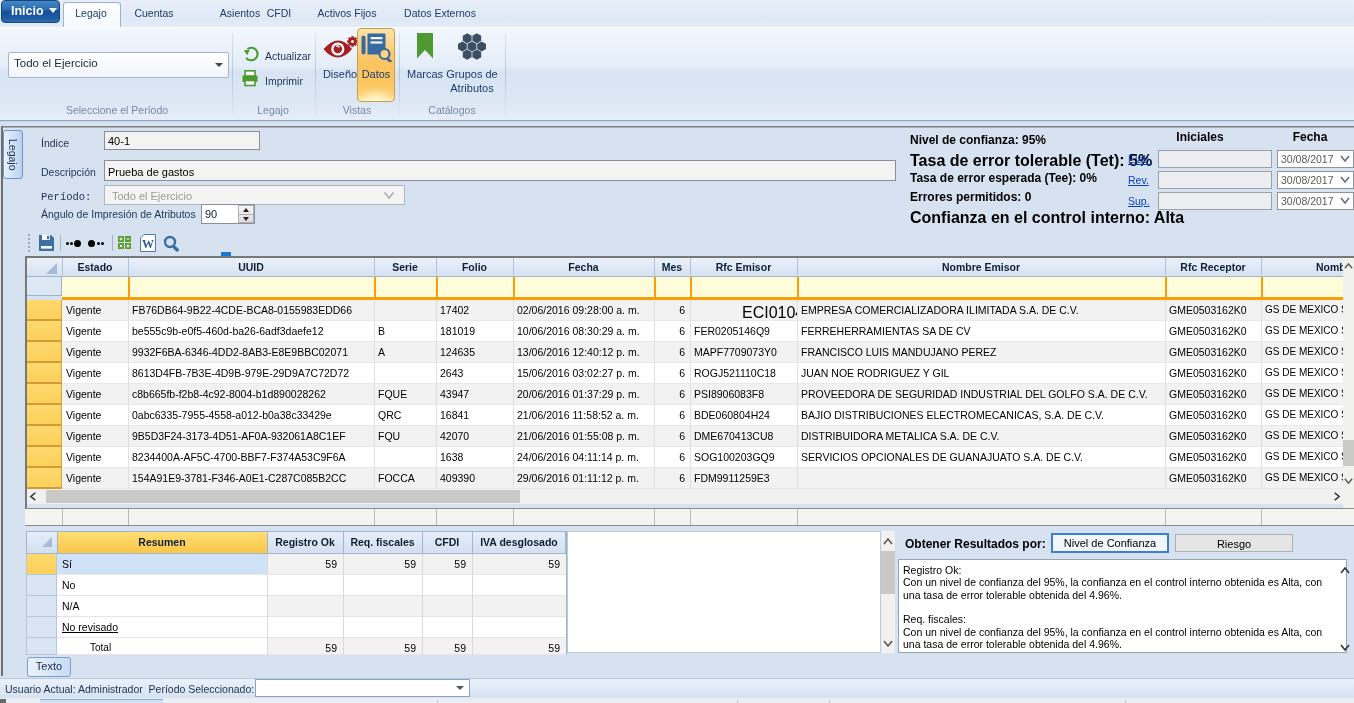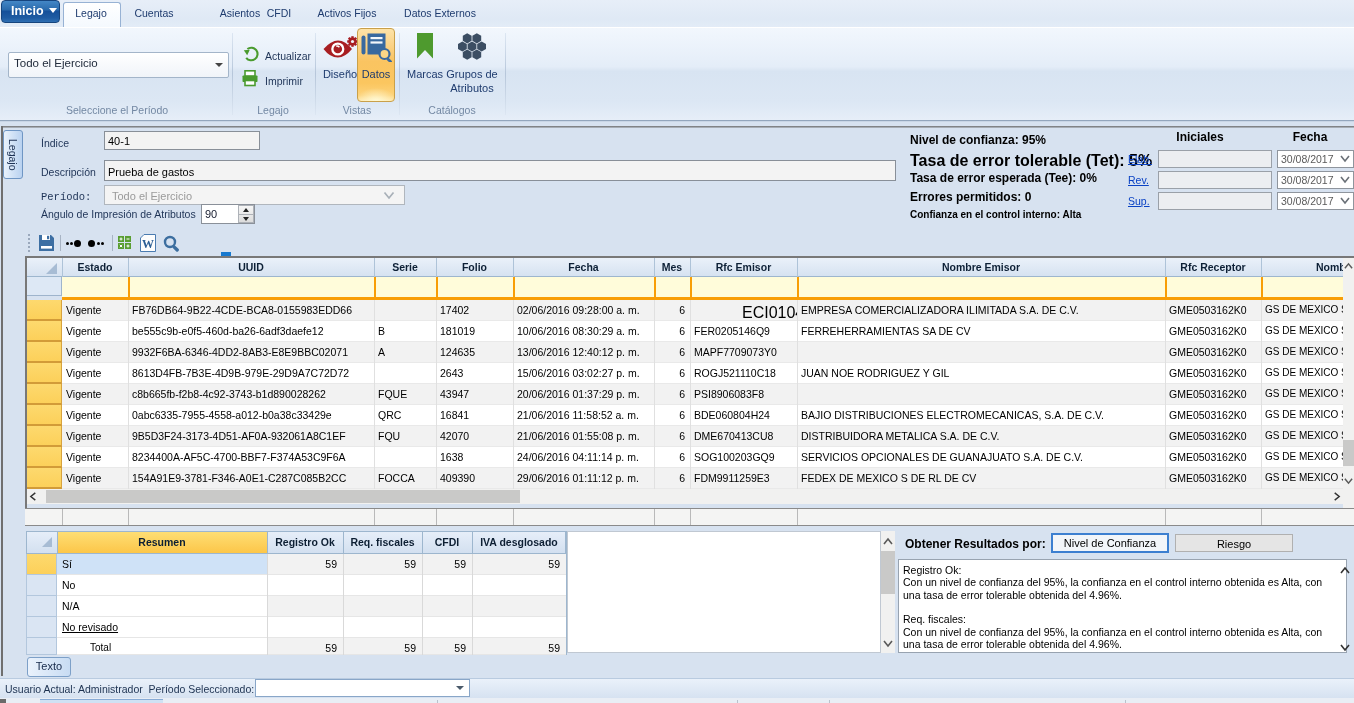--- a/index.html
+++ b/index.html
@@ -110,21 +110,21 @@
 <div class="abs" style="left:201px;top:204px;width:54px;height:20px;background:#fff;border:1px solid #8a9099;"></div>
 <div class="abs" style="left:205px;top:208px;color:#141a2e;font-size:11px;">90</div>
 <div class="abs" style="left:238px;top:205px;width:16px;height:18px;background:linear-gradient(180deg,#f6f6f6,#dcdcdc);border:1px solid #aeb2b8;"></div>
 <div class="abs" style="left:238px;top:214px;width:16px;height:1px;background:#aeb2b8;"></div>
 <div class="abs" style="left:243px;top:208px;width:0;height:0;border-left:3px solid transparent;border-right:3px solid transparent;border-bottom:4px solid #222;"></div>
 <div class="abs" style="left:243px;top:217px;width:0;height:0;border-left:3px solid transparent;border-right:3px solid transparent;border-top:4px solid #222;"></div>
 <div class="abs" style="left:910px;top:133px;color:#000;font-size:12px;font-weight:bold;white-space:nowrap;">Nivel de confianza: 95%</div>
 <div class="abs" style="left:910px;top:152px;color:#000;font-size:16px;font-weight:bold;white-space:nowrap;">Tasa de error tolerable (Tet): 5%</div>
 <div class="abs" style="left:910px;top:171px;color:#000;font-size:12px;font-weight:bold;white-space:nowrap;">Tasa de error esperada (Tee): 0%</div>
 <div class="abs" style="left:910px;top:190px;color:#000;font-size:12px;font-weight:bold;white-space:nowrap;">Errores permitidos: 0</div>
-<div class="abs" style="left:910px;top:209px;color:#000;font-size:10px;font-weight:bold;white-space:nowrap;">Confianza en el control interno: Alta</div>
+<div class="abs" style="left:910px;top:209px;color:#000;font-size:16px;font-weight:bold;white-space:nowrap;">Confianza en el control interno: Alta</div>
 <div class="abs" style="left:1150px;top:130px;width:100px;text-align:center;color:#000;font-size:12px;font-weight:bold;">Iniciales</div>
 <div class="abs" style="left:1270px;top:130px;width:80px;text-align:center;color:#000;font-size:12px;font-weight:bold;">Fecha</div>
 <div class="abs" style="left:1128px;top:153px;width:26px;color:#0a42c4;font-size:10.5px;text-decoration:underline;">Elab.</div>
 <div class="abs" style="left:1158px;top:150px;width:114px;height:18px;background:#eceef1;border:1px solid #9aa0a8;"></div>
 <div class="abs" style="left:1277px;top:150px;width:77px;height:18px;background:#fff;border:1px solid #8f959d;"></div>
 <div class="abs" style="left:1281px;top:153px;color:#5a5a5a;font-size:10.5px;">30/08/2017</div>
 <svg class="abs" style="left:1340px;top:155px;" width="10" height="8" viewBox="0 0 10 8">
       <path d="M1 1 L5 6 L9 1" fill="none" stroke="#6a7077" stroke-width="1.6"></path>
     </svg>
 <div class="abs" style="left:1128px;top:174px;width:26px;color:#0a42c4;font-size:10.5px;text-decoration:underline;">Rev.</div>
@@ -265,38 +265,40 @@
 <div class="abs" style="left:801px;top:325px;width:364px;color:#000;font-size:10.5px;white-space:nowrap;overflow:hidden;">FERREHERRAMIENTAS SA DE CV</div>
 <div class="abs" style="left:1169px;top:325px;width:92px;color:#000;font-size:10.5px;white-space:nowrap;overflow:hidden;">GME0503162K0</div>
 <div class="abs" style="left:1265px;top:325px;width:82px;color:#000;font-size:10px;white-space:nowrap;overflow:hidden;">GS DE MEXICO SA</div>
 <div class="abs" style="left:66px;top:346px;width:62px;color:#000;font-size:10.5px;white-space:nowrap;overflow:hidden;">Vigente</div>
 <div class="abs" style="left:132px;top:346px;width:242px;color:#000;font-size:10.5px;white-space:nowrap;overflow:hidden;">9932F6BA-6346-4DD2-8AB3-E8E9BBC02071</div>
 <div class="abs" style="left:378px;top:346px;width:58px;color:#000;font-size:10.5px;white-space:nowrap;overflow:hidden;">A</div>
 <div class="abs" style="left:440px;top:346px;width:73px;color:#000;font-size:10.5px;white-space:nowrap;overflow:hidden;">124635</div>
 <div class="abs" style="left:517px;top:346px;width:137px;color:#000;font-size:10.5px;white-space:nowrap;overflow:hidden;">13/06/2016 12:40:12 p. m.</div>
 <div class="abs" style="left:654px;top:346px;width:31px;text-align:right;color:#000;font-size:10.5px;white-space:nowrap;">6</div>
 <div class="abs" style="left:694px;top:346px;width:103px;color:#000;font-size:10.5px;white-space:nowrap;overflow:hidden;">MAPF7709073Y0</div>
+<div class="abs" style="left:801px;top:346px;width:364px;color:#000;font-size:10.5px;white-space:nowrap;overflow:hidden;">FRANCISCO LUIS MANDUJANO PEREZ</div>
 <div class="abs" style="left:1169px;top:346px;width:92px;color:#000;font-size:10.5px;white-space:nowrap;overflow:hidden;">GME0503162K0</div>
 <div class="abs" style="left:1265px;top:346px;width:82px;color:#000;font-size:10px;white-space:nowrap;overflow:hidden;">GS DE MEXICO SA</div>
 <div class="abs" style="left:66px;top:367px;width:62px;color:#000;font-size:10.5px;white-space:nowrap;overflow:hidden;">Vigente</div>
 <div class="abs" style="left:132px;top:367px;width:242px;color:#000;font-size:10.5px;white-space:nowrap;overflow:hidden;">8613D4FB-7B3E-4D9B-979E-29D9A7C72D72</div>
 <div class="abs" style="left:440px;top:367px;width:73px;color:#000;font-size:10.5px;white-space:nowrap;overflow:hidden;">2643</div>
 <div class="abs" style="left:517px;top:367px;width:137px;color:#000;font-size:10.5px;white-space:nowrap;overflow:hidden;">15/06/2016 03:02:27 p. m.</div>
 <div class="abs" style="left:654px;top:367px;width:31px;text-align:right;color:#000;font-size:10.5px;white-space:nowrap;">6</div>
 <div class="abs" style="left:694px;top:367px;width:103px;color:#000;font-size:10.5px;white-space:nowrap;overflow:hidden;">ROGJ521110C18</div>
 <div class="abs" style="left:801px;top:367px;width:364px;color:#000;font-size:10.5px;white-space:nowrap;overflow:hidden;">JUAN NOE RODRIGUEZ Y GIL</div>
 <div class="abs" style="left:1169px;top:367px;width:92px;color:#000;font-size:10.5px;white-space:nowrap;overflow:hidden;">GME0503162K0</div>
 <div class="abs" style="left:1265px;top:367px;width:82px;color:#000;font-size:10px;white-space:nowrap;overflow:hidden;">GS DE MEXICO SA</div>
 <div class="abs" style="left:66px;top:388px;width:62px;color:#000;font-size:10.5px;white-space:nowrap;overflow:hidden;">Vigente</div>
-<div class="abs" style="left:132px;top:388px;width:242px;color:#000;font-size:10.5px;white-space:nowrap;overflow:hidden;">c8b665fb-f2b8-4c92-3743-b1d890028262</div>
+<div class="abs" style="left:132px;top:388px;width:242px;color:#000;font-size:10.5px;white-space:nowrap;overflow:hidden;">c8b665fb-f2b8-4c92-8004-b1d890028262</div>
 <div class="abs" style="left:378px;top:388px;width:58px;color:#000;font-size:10.5px;white-space:nowrap;overflow:hidden;">FQUE</div>
 <div class="abs" style="left:440px;top:388px;width:73px;color:#000;font-size:10.5px;white-space:nowrap;overflow:hidden;">43947</div>
 <div class="abs" style="left:517px;top:388px;width:137px;color:#000;font-size:10.5px;white-space:nowrap;overflow:hidden;">20/06/2016 01:37:29 p. m.</div>
 <div class="abs" style="left:654px;top:388px;width:31px;text-align:right;color:#000;font-size:10.5px;white-space:nowrap;">6</div>
 <div class="abs" style="left:694px;top:388px;width:103px;color:#000;font-size:10.5px;white-space:nowrap;overflow:hidden;">PSI8906083F8</div>
+<div class="abs" style="left:801px;top:388px;width:364px;color:#000;font-size:10.5px;white-space:nowrap;overflow:hidden;">PROVEEDORA DE SEGURIDAD INDUSTRIAL DEL GOLFO S.A. DE C.V.</div>
 <div class="abs" style="left:1169px;top:388px;width:92px;color:#000;font-size:10.5px;white-space:nowrap;overflow:hidden;">GME0503162K0</div>
 <div class="abs" style="left:1265px;top:388px;width:82px;color:#000;font-size:10px;white-space:nowrap;overflow:hidden;">GS DE MEXICO SA</div>
 <div class="abs" style="left:66px;top:409px;width:62px;color:#000;font-size:10.5px;white-space:nowrap;overflow:hidden;">Vigente</div>
 <div class="abs" style="left:132px;top:409px;width:242px;color:#000;font-size:10.5px;white-space:nowrap;overflow:hidden;">0abc6335-7955-4558-a012-b0a38c33429e</div>
 <div class="abs" style="left:378px;top:409px;width:58px;color:#000;font-size:10.5px;white-space:nowrap;overflow:hidden;">QRC</div>
 <div class="abs" style="left:440px;top:409px;width:73px;color:#000;font-size:10.5px;white-space:nowrap;overflow:hidden;">16841</div>
 <div class="abs" style="left:517px;top:409px;width:137px;color:#000;font-size:10.5px;white-space:nowrap;overflow:hidden;">21/06/2016 11:58:52 a. m.</div>
 <div class="abs" style="left:654px;top:409px;width:31px;text-align:right;color:#000;font-size:10.5px;white-space:nowrap;">6</div>
 <div class="abs" style="left:694px;top:409px;width:103px;color:#000;font-size:10.5px;white-space:nowrap;overflow:hidden;">BDE060804H24</div>
 <div class="abs" style="left:801px;top:409px;width:364px;color:#000;font-size:10.5px;white-space:nowrap;overflow:hidden;">BAJIO DISTRIBUCIONES ELECTROMECANICAS, S.A. DE C.V.</div>
@@ -321,21 +323,20 @@
 <div class="abs" style="left:801px;top:451px;width:364px;color:#000;font-size:10.5px;white-space:nowrap;overflow:hidden;">SERVICIOS OPCIONALES DE GUANAJUATO S.A. DE C.V.</div>
 <div class="abs" style="left:1169px;top:451px;width:92px;color:#000;font-size:10.5px;white-space:nowrap;overflow:hidden;">GME0503162K0</div>
 <div class="abs" style="left:1265px;top:451px;width:82px;color:#000;font-size:10px;white-space:nowrap;overflow:hidden;">GS DE MEXICO SA</div>
 <div class="abs" style="left:66px;top:472px;width:62px;color:#000;font-size:10.5px;white-space:nowrap;overflow:hidden;">Vigente</div>
 <div class="abs" style="left:132px;top:472px;width:242px;color:#000;font-size:10.5px;white-space:nowrap;overflow:hidden;">154A91E9-3781-F346-A0E1-C287C085B2CC</div>
 <div class="abs" style="left:378px;top:472px;width:58px;color:#000;font-size:10.5px;white-space:nowrap;overflow:hidden;">FOCCA</div>
 <div class="abs" style="left:440px;top:472px;width:73px;color:#000;font-size:10.5px;white-space:nowrap;overflow:hidden;">409390</div>
 <div class="abs" style="left:517px;top:472px;width:137px;color:#000;font-size:10.5px;white-space:nowrap;overflow:hidden;">29/06/2016 01:11:12 p. m.</div>
 <div class="abs" style="left:654px;top:472px;width:31px;text-align:right;color:#000;font-size:10.5px;white-space:nowrap;">6</div>
 <div class="abs" style="left:694px;top:472px;width:103px;color:#000;font-size:10.5px;white-space:nowrap;overflow:hidden;">FDM9911259E3</div>
-<div class="abs" style="left:801px;top:472px;width:364px;color:#000;font-size:10.5px;white-space:nowrap;overflow:hidden;">FEDEX DE MEXICO S DE RL DE CV</div>
 <div class="abs" style="left:1169px;top:472px;width:92px;color:#000;font-size:10.5px;white-space:nowrap;overflow:hidden;">GME0503162K0</div>
 <div class="abs" style="left:1265px;top:472px;width:82px;color:#000;font-size:10px;white-space:nowrap;overflow:hidden;">GS DE MEXICO SA</div>
 <div class="abs" style="left:1343px;top:258px;width:11px;height:250px;background:#f1f1f0;"></div>
 <svg class="abs" style="left:1344px;top:262px;" width="9" height="9" viewBox="0 0 10 10">
       <path d="M1 7 L5 2 L9 7" fill="none" stroke="#5a5a5a" stroke-width="1.6"></path>
     </svg>
 <div class="abs" style="left:1343px;top:440px;width:11px;height:26px;background:#c9c9c8;"></div>
 <svg class="abs" style="left:1344px;top:476px;" width="9" height="9" viewBox="0 0 10 10">
       <path d="M1 3 L5 8 L9 3" fill="none" stroke="#5a5a5a" stroke-width="1.6"></path>
     </svg>

